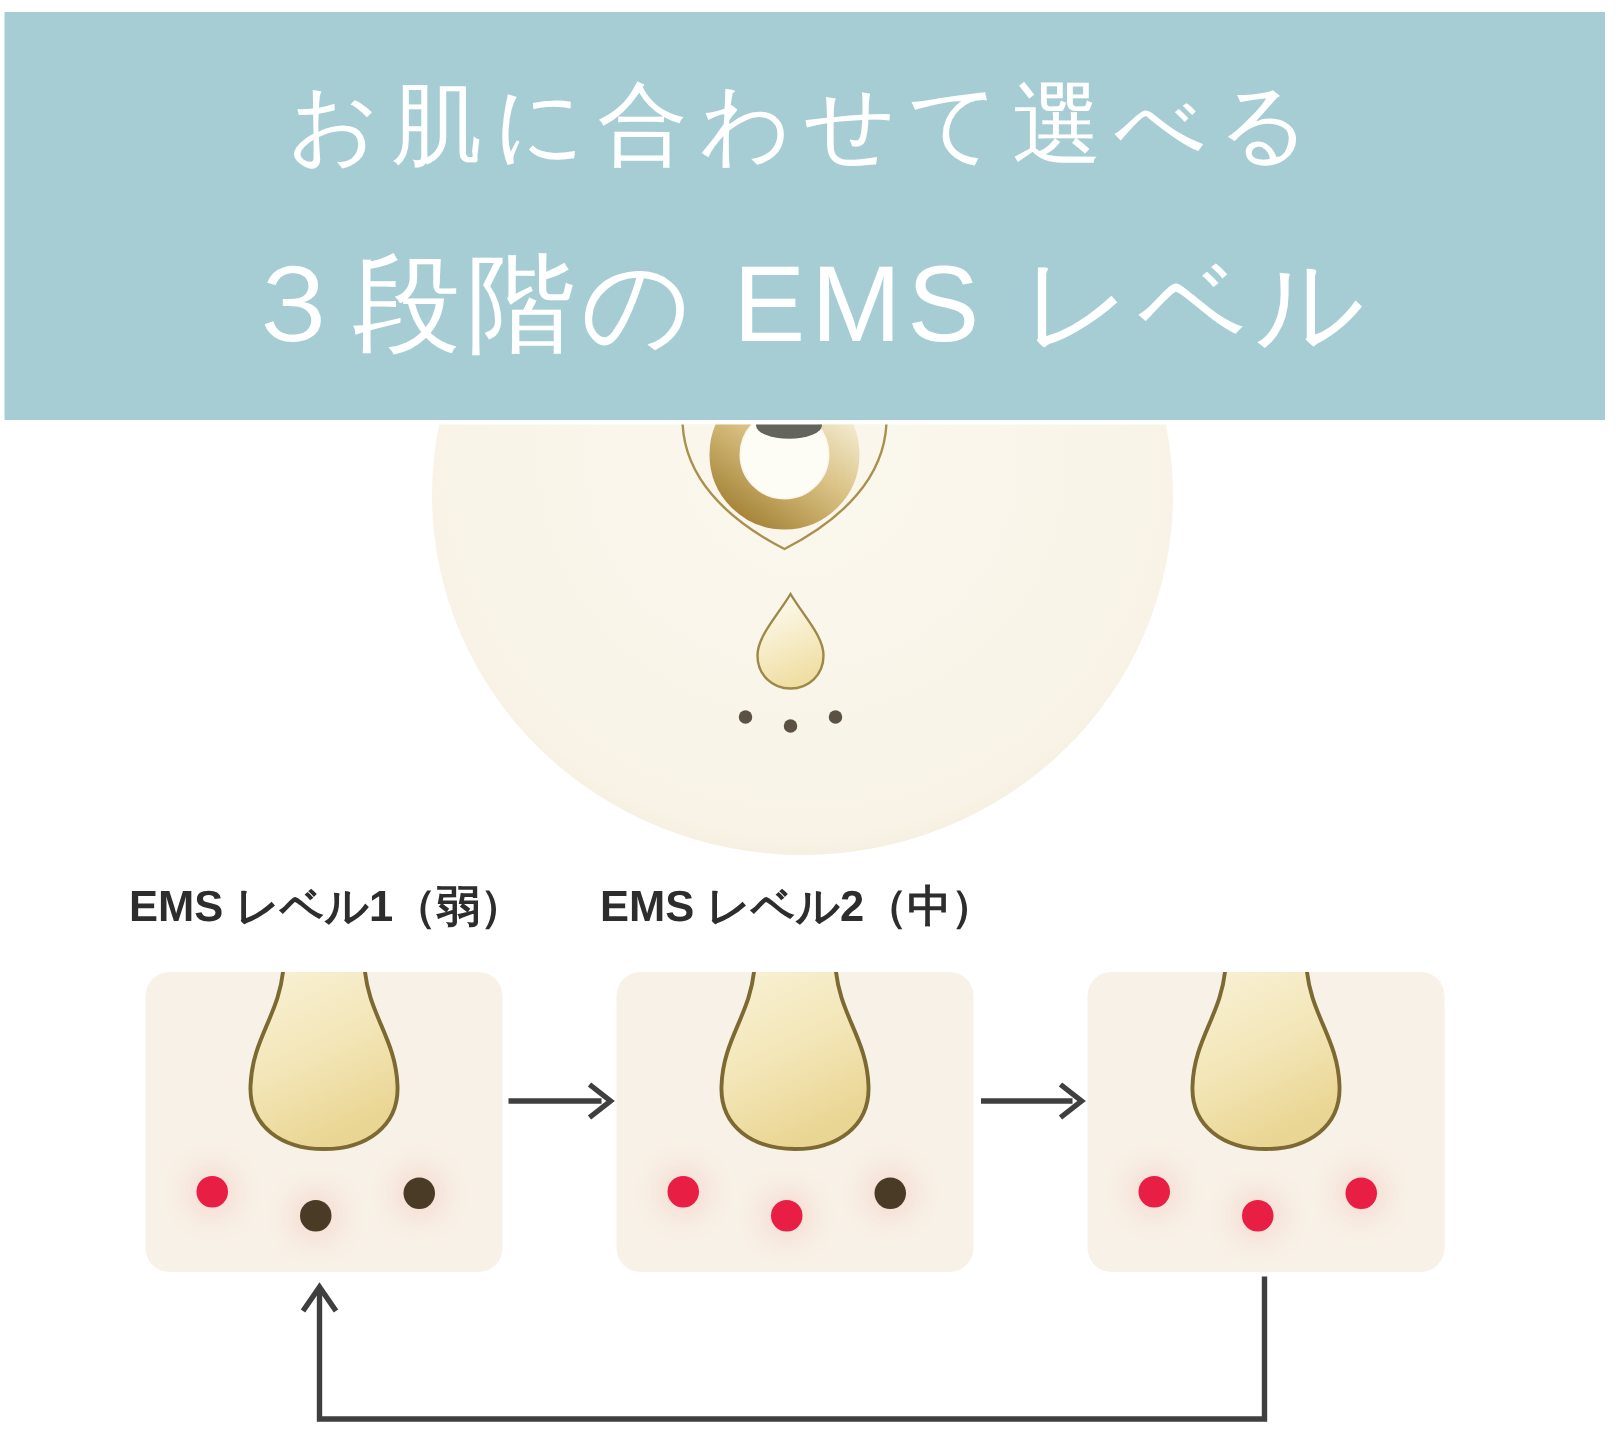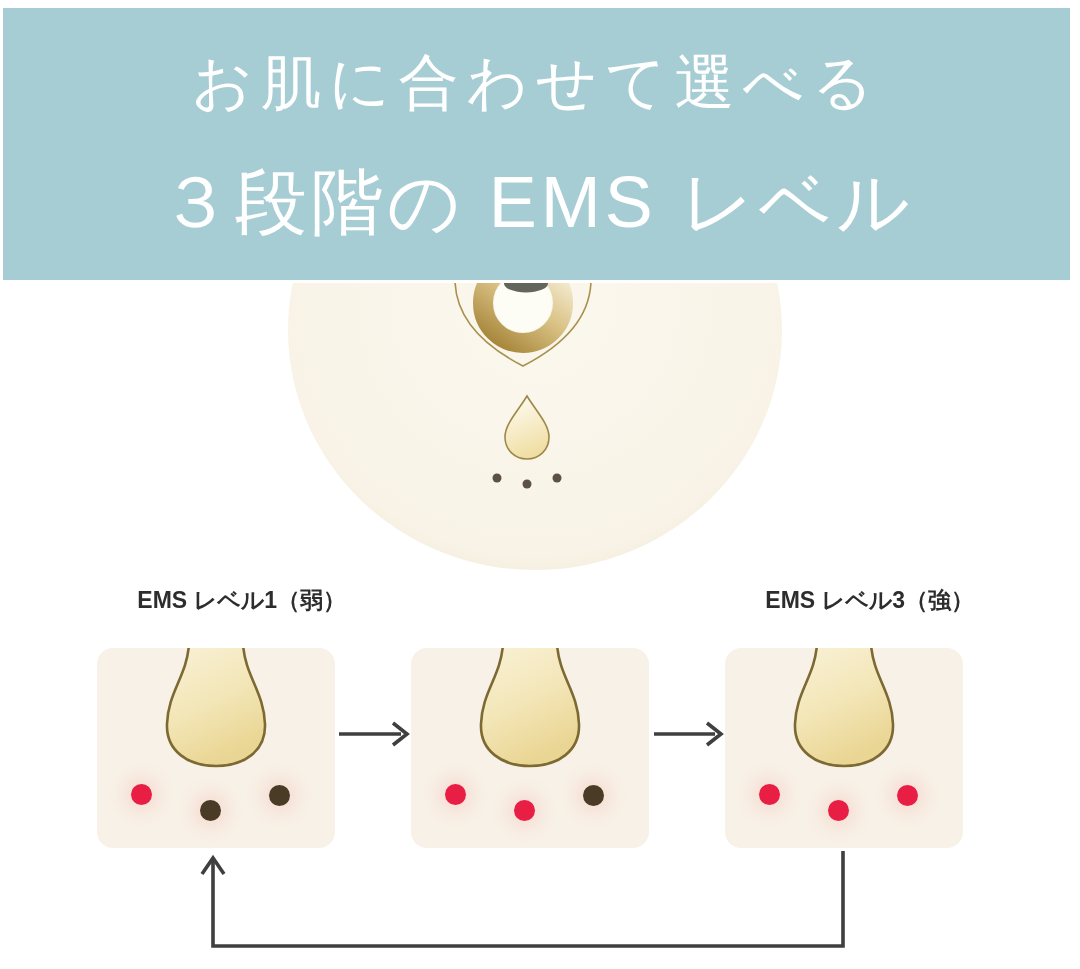--- a/index.html
+++ b/index.html
@@ -20,21 +20,21 @@
   }
   .banner-line2{
     color:var(--banner-text,#ffffff);font-size:72px;letter-spacing:4px;
     font-weight:500;white-space:nowrap;
   }
   
   .device-svg{position:absolute;left:0;top:283px;width:1080px;height:290px;}
   
   .lvl-label{
     position:absolute;top:585px;width:260px;height:40px;
-    text-align:right;font-size:23px;font-weight:700;
+    text-align:right;font-size:29px;font-weight:700;
     color:var(--label-text,#2d2d2d);white-space:nowrap;
   }
   .lvl-label.l1{left:86px;}
   .lvl-label.l2{left:400px;}
   .lvl-label.l3{left:714px;}
   
   .panel{
     position:absolute;top:648px;width:238px;height:200px;
     background:var(--panel-bg,#f8f1e7);border-radius:16px;overflow:hidden;
   }
@@ -97,21 +97,21 @@
     <ellipse cx="526" cy="283.5" rx="22" ry="9" fill="#63645c"></ellipse>
     <path d="M527,396 C518,411 505,424 505,437 C505,450 515,459 527,459 C539,459 549,450 549,437 C549,424 536,411 527,396 Z" fill="url(#markGrad)" stroke="#9c8848" stroke-width="1.6"></path>
     <g fill="#5b5244">
       <circle cx="497" cy="478" r="4.5"></circle>
       <circle cx="527" cy="484" r="4.5"></circle>
       <circle cx="557" cy="478" r="4.5"></circle>
     </g>
   </svg>
 
   <div class="lvl-label l1">EMS レベル1（弱）</div>
-  <div class="lvl-label l3">EMS レベル3（強）</div>
+  <div class="lvl-label l2">EMS レベル2（中）</div>
 
   <div class="panel p1">
     <svg width="238" height="200" viewBox="0 0 238 200">
       <path d="M92,-4 C90,28 71,44 70,76 C69,103 91,118 119,118 C147,118 169,103 168,76 C167,44 148,28 146,-4" fill="url(#dropGrad)" stroke="#7d6a33" stroke-width="2.6"></path>
     </svg>
     <div class="dot pos1" style="background: rgb(232, 30, 69);"></div>
     <div class="dot pos2" style="background: rgb(74, 59, 38);"></div>
     <div class="dot pos3" style="background: rgb(74, 59, 38);"></div>
   </div>
 

